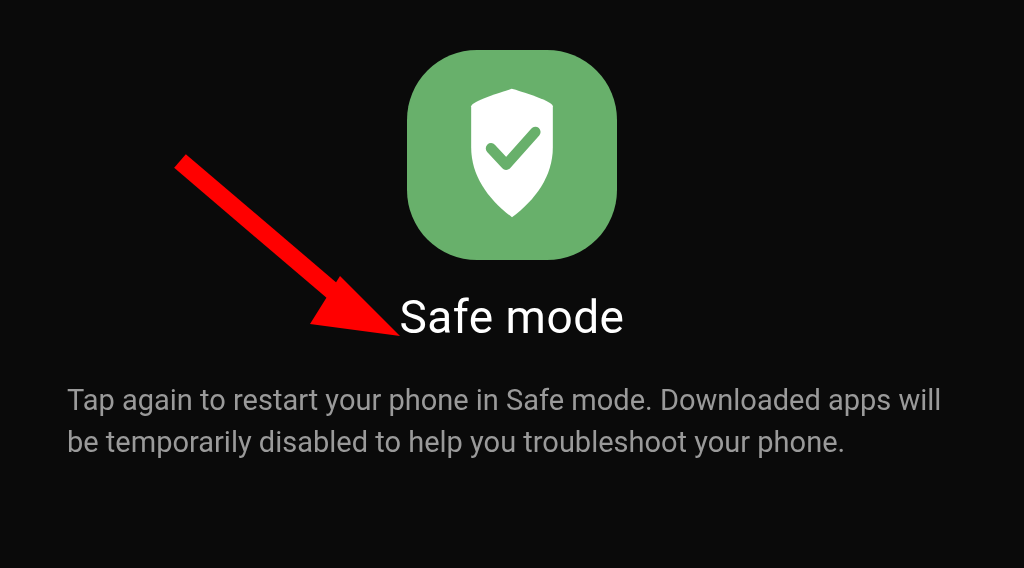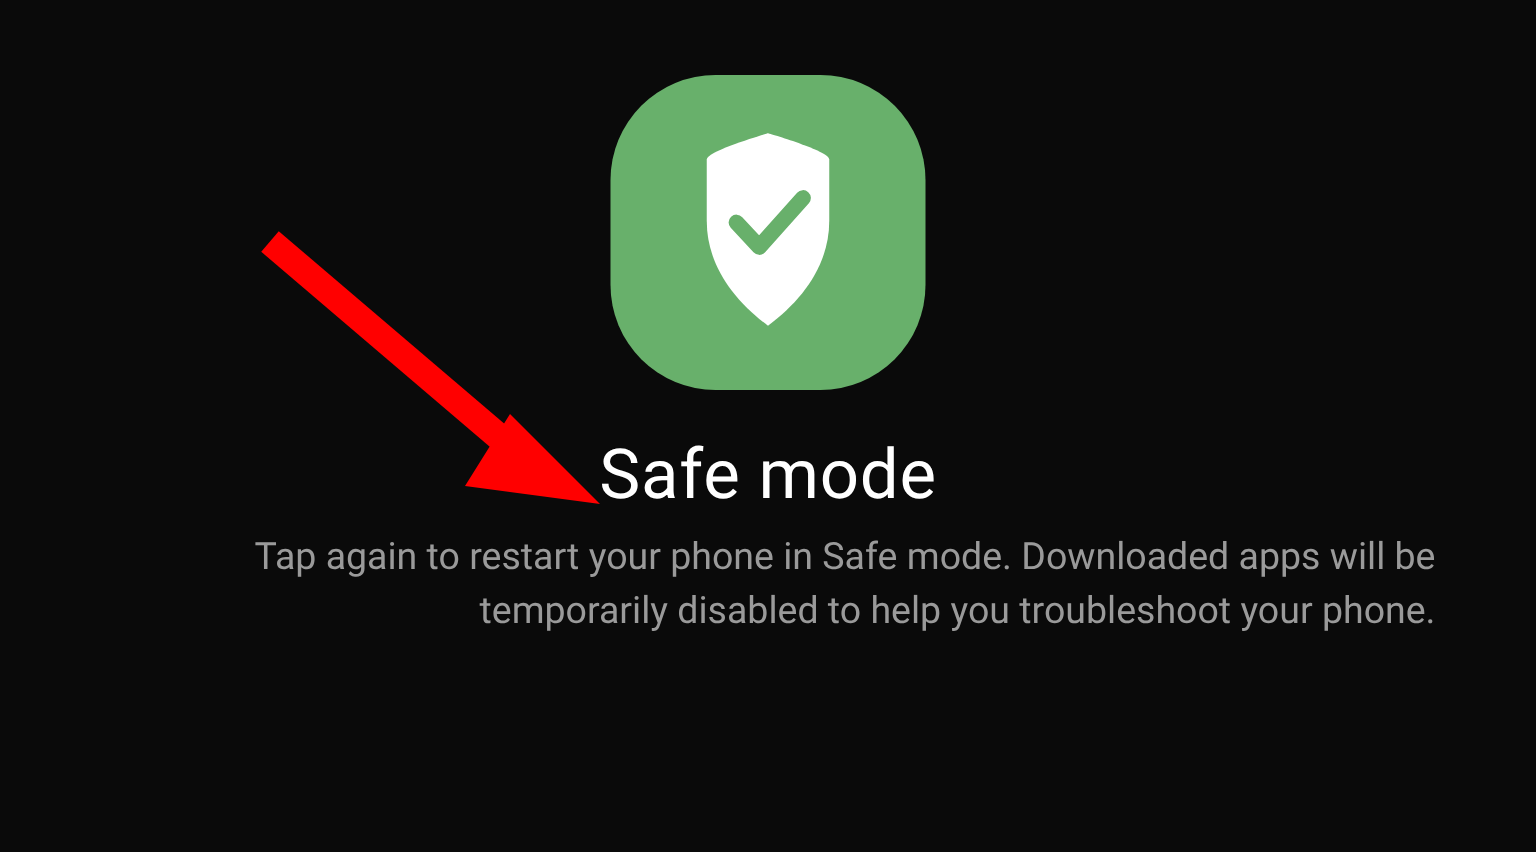--- a/index.html
+++ b/index.html
@@ -30,28 +30,28 @@
       margin-bottom: 30px;
     }
     .shield-svg {
       width: 120px;
       height: 140px;
     }
     .title {
       color: #ffffff;
       font-size: 46px;
       font-weight: 400;
-      margin-bottom: 10px;
+      margin-bottom: 35px;
       letter-spacing: 0.5px;
     }
     .description {
       color: #9a9a9a;
-      font-size: 25px;
+      font-size: 29px;
       font-weight: 400;
-      text-align: right;
+      text-align: left;
       line-height: 1.45;
       max-width: 890px;
     }
     .arrow-annotation {
       position: absolute;
       left: 165px;
       top: 146px;
       pointer-events: none;
     }
   </style>

